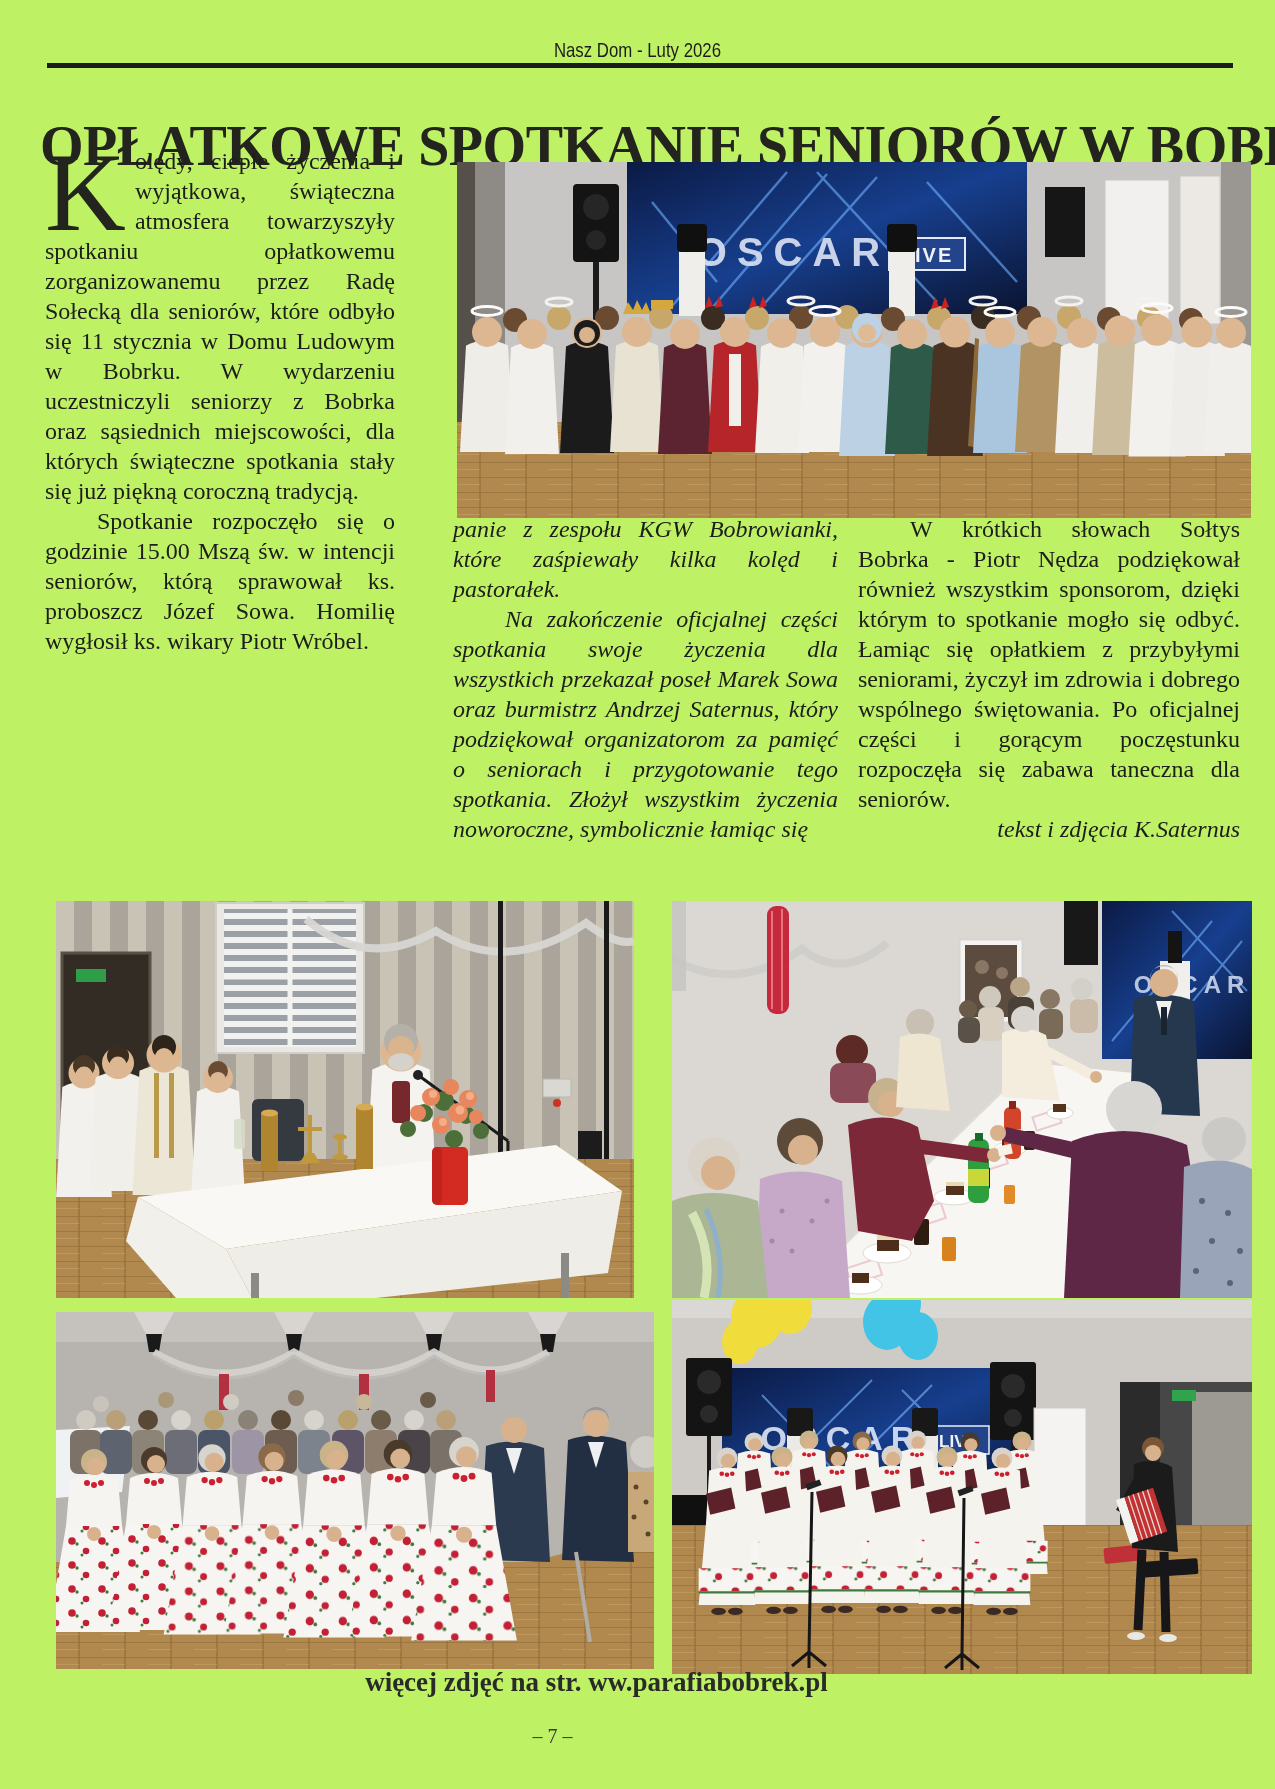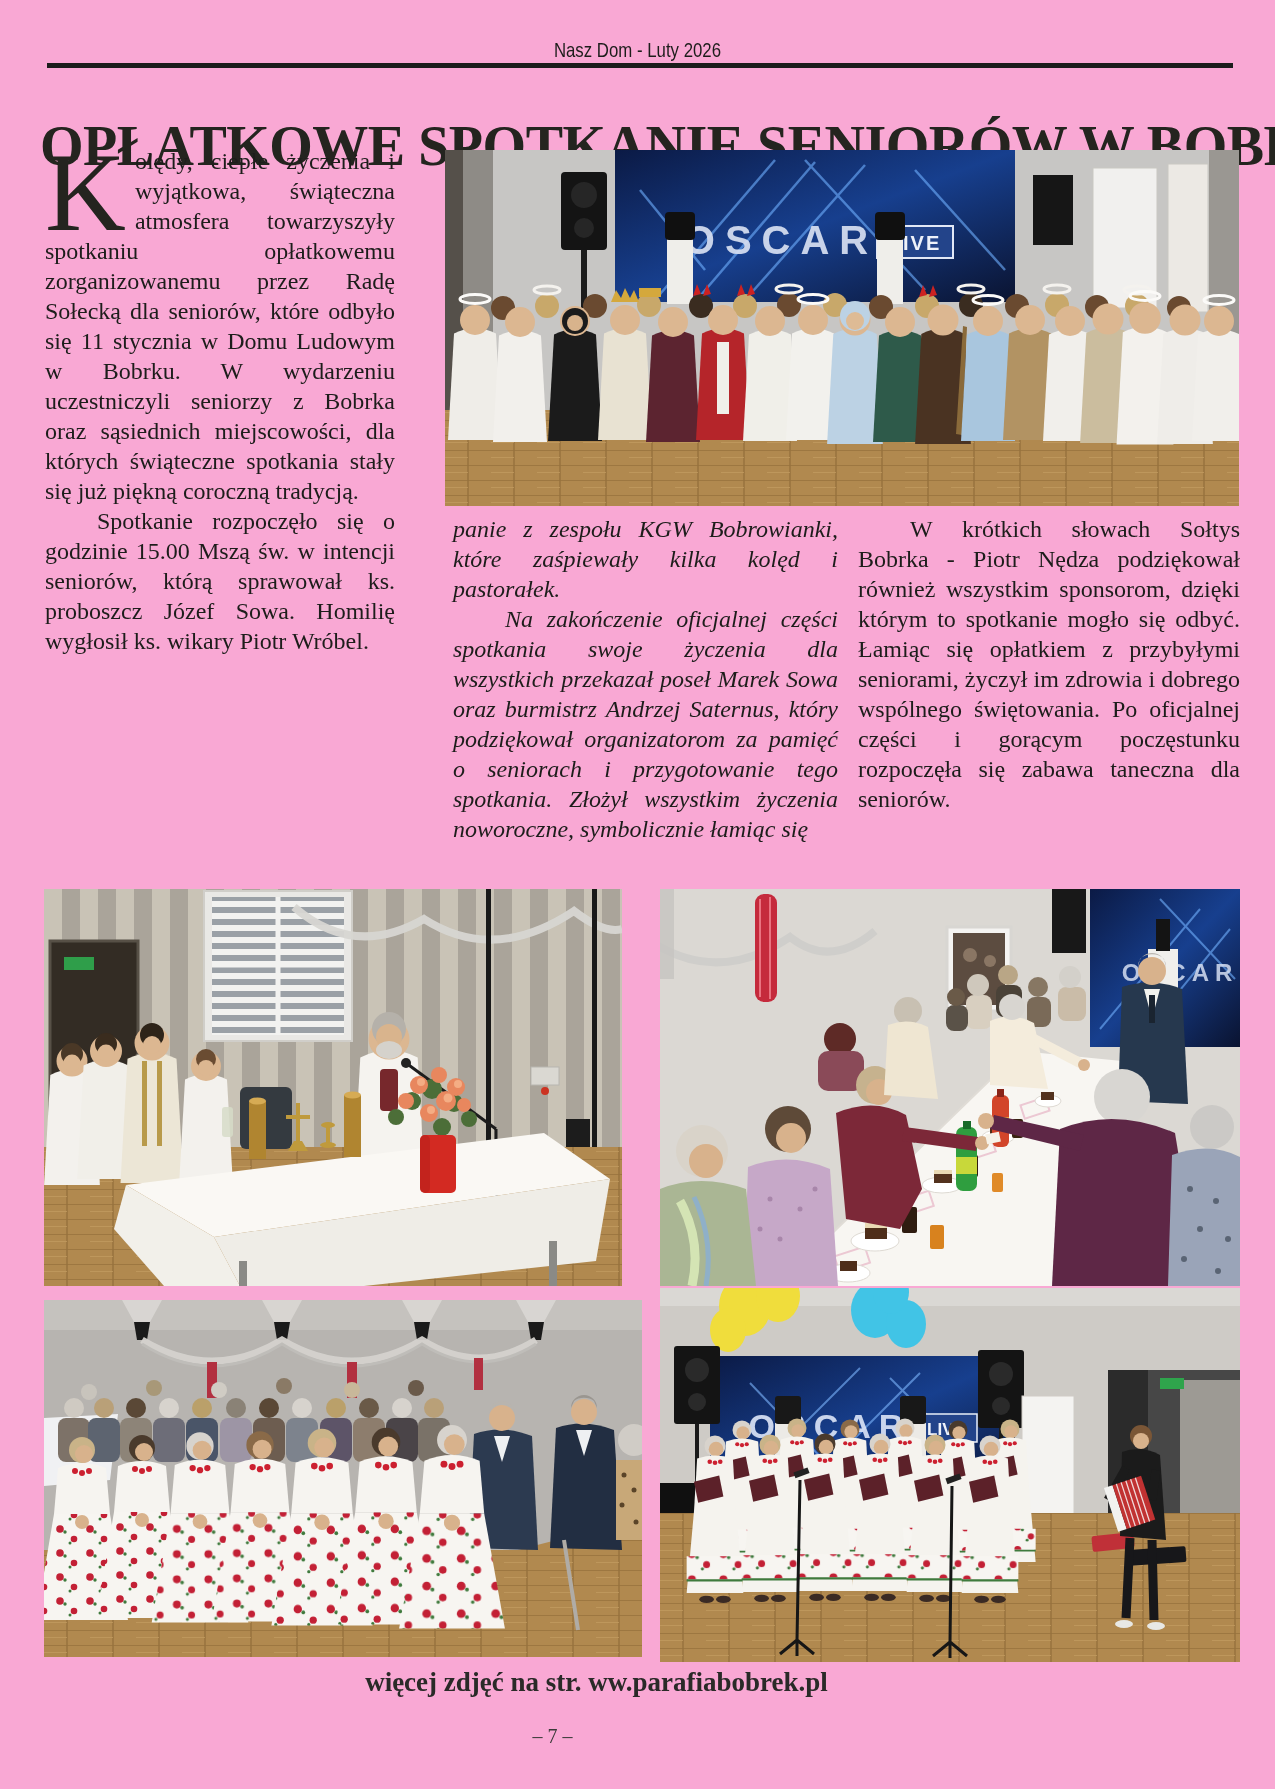--- a/index.html
+++ b/index.html
@@ -1,32 +1,32 @@
 <!DOCTYPE html>
 <html lang="pl"><head>
 <meta charset="utf-8">
 <style>
   html,body{margin:0;padding:0;background:#9a9a9a;}
-  .page{position:relative;width:1275px;height:1789px;margin:0 auto;background:#f9a8d4;
+  .page{position:relative;width:1275px;height:1789px;margin:0 auto;background:#bef264;
         font-family:"Liberation Serif",serif;color:#1d1d1b;overflow:hidden;}
   .masthead{position:absolute;top:38px;left:0;width:100%;text-align:center;
         font-family:"Liberation Sans",sans-serif;font-size:21px;color:#1d1d1b;}
   .masthead .squeeze{display:inline-block;transform:scaleX(.8);}
   .rule{position:absolute;top:63px;left:47px;width:1186px;height:5px;background:#1c1c1c;}
   .title{position:absolute;top:76px;left:40px;width:1196px;text-align:left;
         font-size:56px;font-weight:bold;letter-spacing:-0.5px;white-space:nowrap;color:#24241f;}
   .col{position:absolute;text-align:justify;font-size:24px;line-height:30px;}
   #col1{left:45px;top:146px;width:350px;}
   #col2{left:453px;top:514px;width:385px;font-style:italic;}
   #col3{left:858px;top:514px;width:382px;}
   .col p{margin:0;text-indent:52px;}
   .col p.first{text-indent:0;}
   .dropcap{float:left;font-size:112px;line-height:84px;padding:4px 9px 0 0;color:#24241f;}
   .byline{text-align:right;font-style:italic;text-indent:0 !important;}
-  figure.photo{position:absolute;margin:0;}
+  figure.photo{position:absolute;margin:12px;}
   #ph-stage{left:445px;top:150px;width:794px;height:356px;}
   #ph-mass{left:44px;top:889px;width:578px;height:397px;}
   #ph-banquet{left:660px;top:889px;width:580px;height:397px;}
   #ph-audience{left:44px;top:1300px;width:598px;height:357px;}
   #ph-choir{left:660px;top:1288px;width:580px;height:374px;}
   figure.photo svg{display:block;width:100%;height:100%;}
   .foot-note{position:absolute;top:1667px;left:0;width:1105px;text-align:center;
         font-size:27px;font-weight:bold;color:#2a2a28;margin-left:44px;}
   .foot-page{position:absolute;top:1725px;left:0;width:1105px;text-align:center;font-size:20px;color:#3a3a38;}
   .led-text{font-family:"Liberation Sans",sans-serif;font-weight:bold;}
@@ -194,20 +194,21 @@
     </svg>
   </figure>
 
   <div class="col" id="col2">
     <p class="first">panie z zespołu KGW Bobrowianki, które zaśpiewały kilka kolęd i pastorałek.</p>
     <p>Na zakończenie oficjalnej części spotkania swoje życzenia dla wszystkich przekazał poseł Marek Sowa oraz burmistrz Andrzej Saternus, który podziękował organizatorom za pamięć o seniorach i przygotowanie tego spotkania. Złożył wszystkim życzenia noworoczne, symbolicznie łamiąc się</p>
   </div>
 
   <div class="col" id="col3">
     <p>W krótkich słowach Sołtys Bobrka - Piotr Nędza podziękował również wszystkim sponsorom, dzięki którym to spotkanie mogło się odbyć. Łamiąc się opłatkiem z przybyłymi seniorami, życzył im zdrowia i dobrego wspólnego świętowania. Po oficjalnej części i gorącym poczęstunku rozpoczęła się zabawa taneczna dla seniorów.</p>
+    <p class="byline">tekst i zdjęcia K.Saternus</p>
   </div>
 
   <figure class="photo" id="ph-mass">
     <svg viewBox="0 0 578 397" preserveAspectRatio="none">
       <rect width="578" height="260" fill="url(#p-stripe)"></rect>
       <rect x="6" y="52" width="88" height="185" fill="#332c24" stroke="#575046" stroke-width="3"></rect>
       <rect x="20" y="68" width="30" height="13" fill="#2f9e4a"></rect>
       <g>
         <rect x="160" y="2" width="148" height="150" fill="#e9e8e5" stroke="#d0cec9" stroke-width="2"></rect>
         <rect x="168" y="8" width="132" height="138" fill="url(#p-blinds)"></rect>

